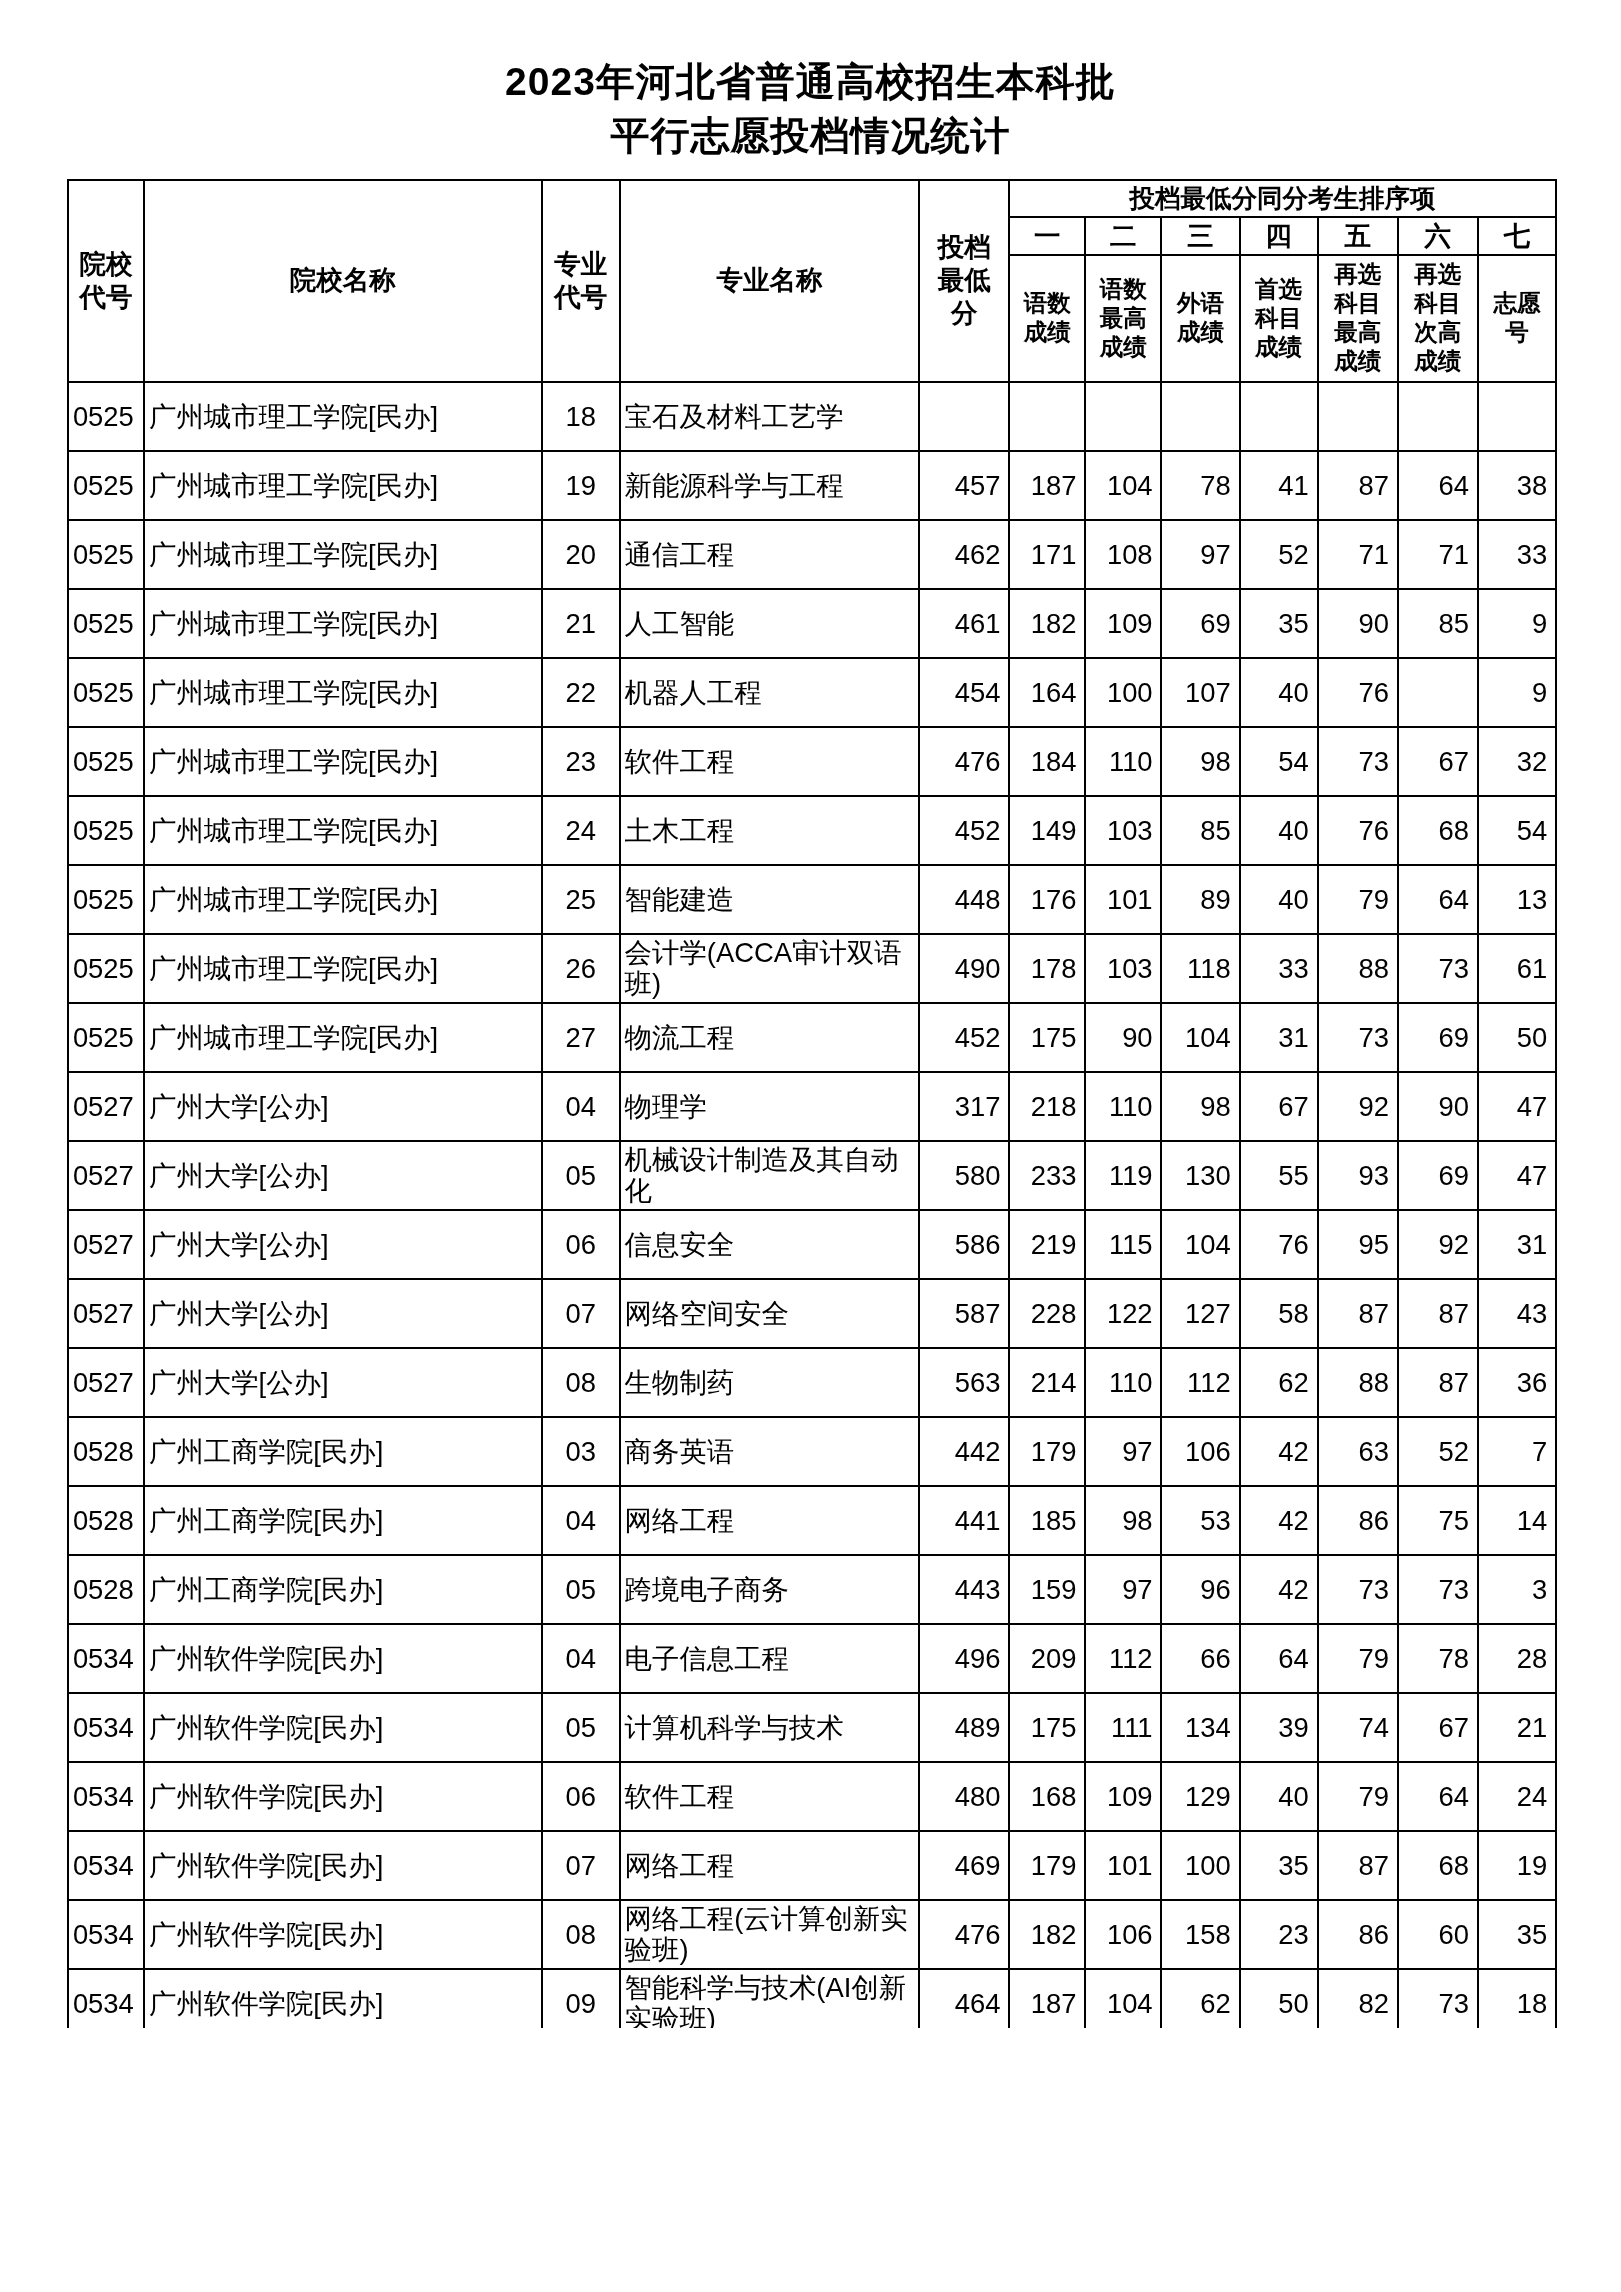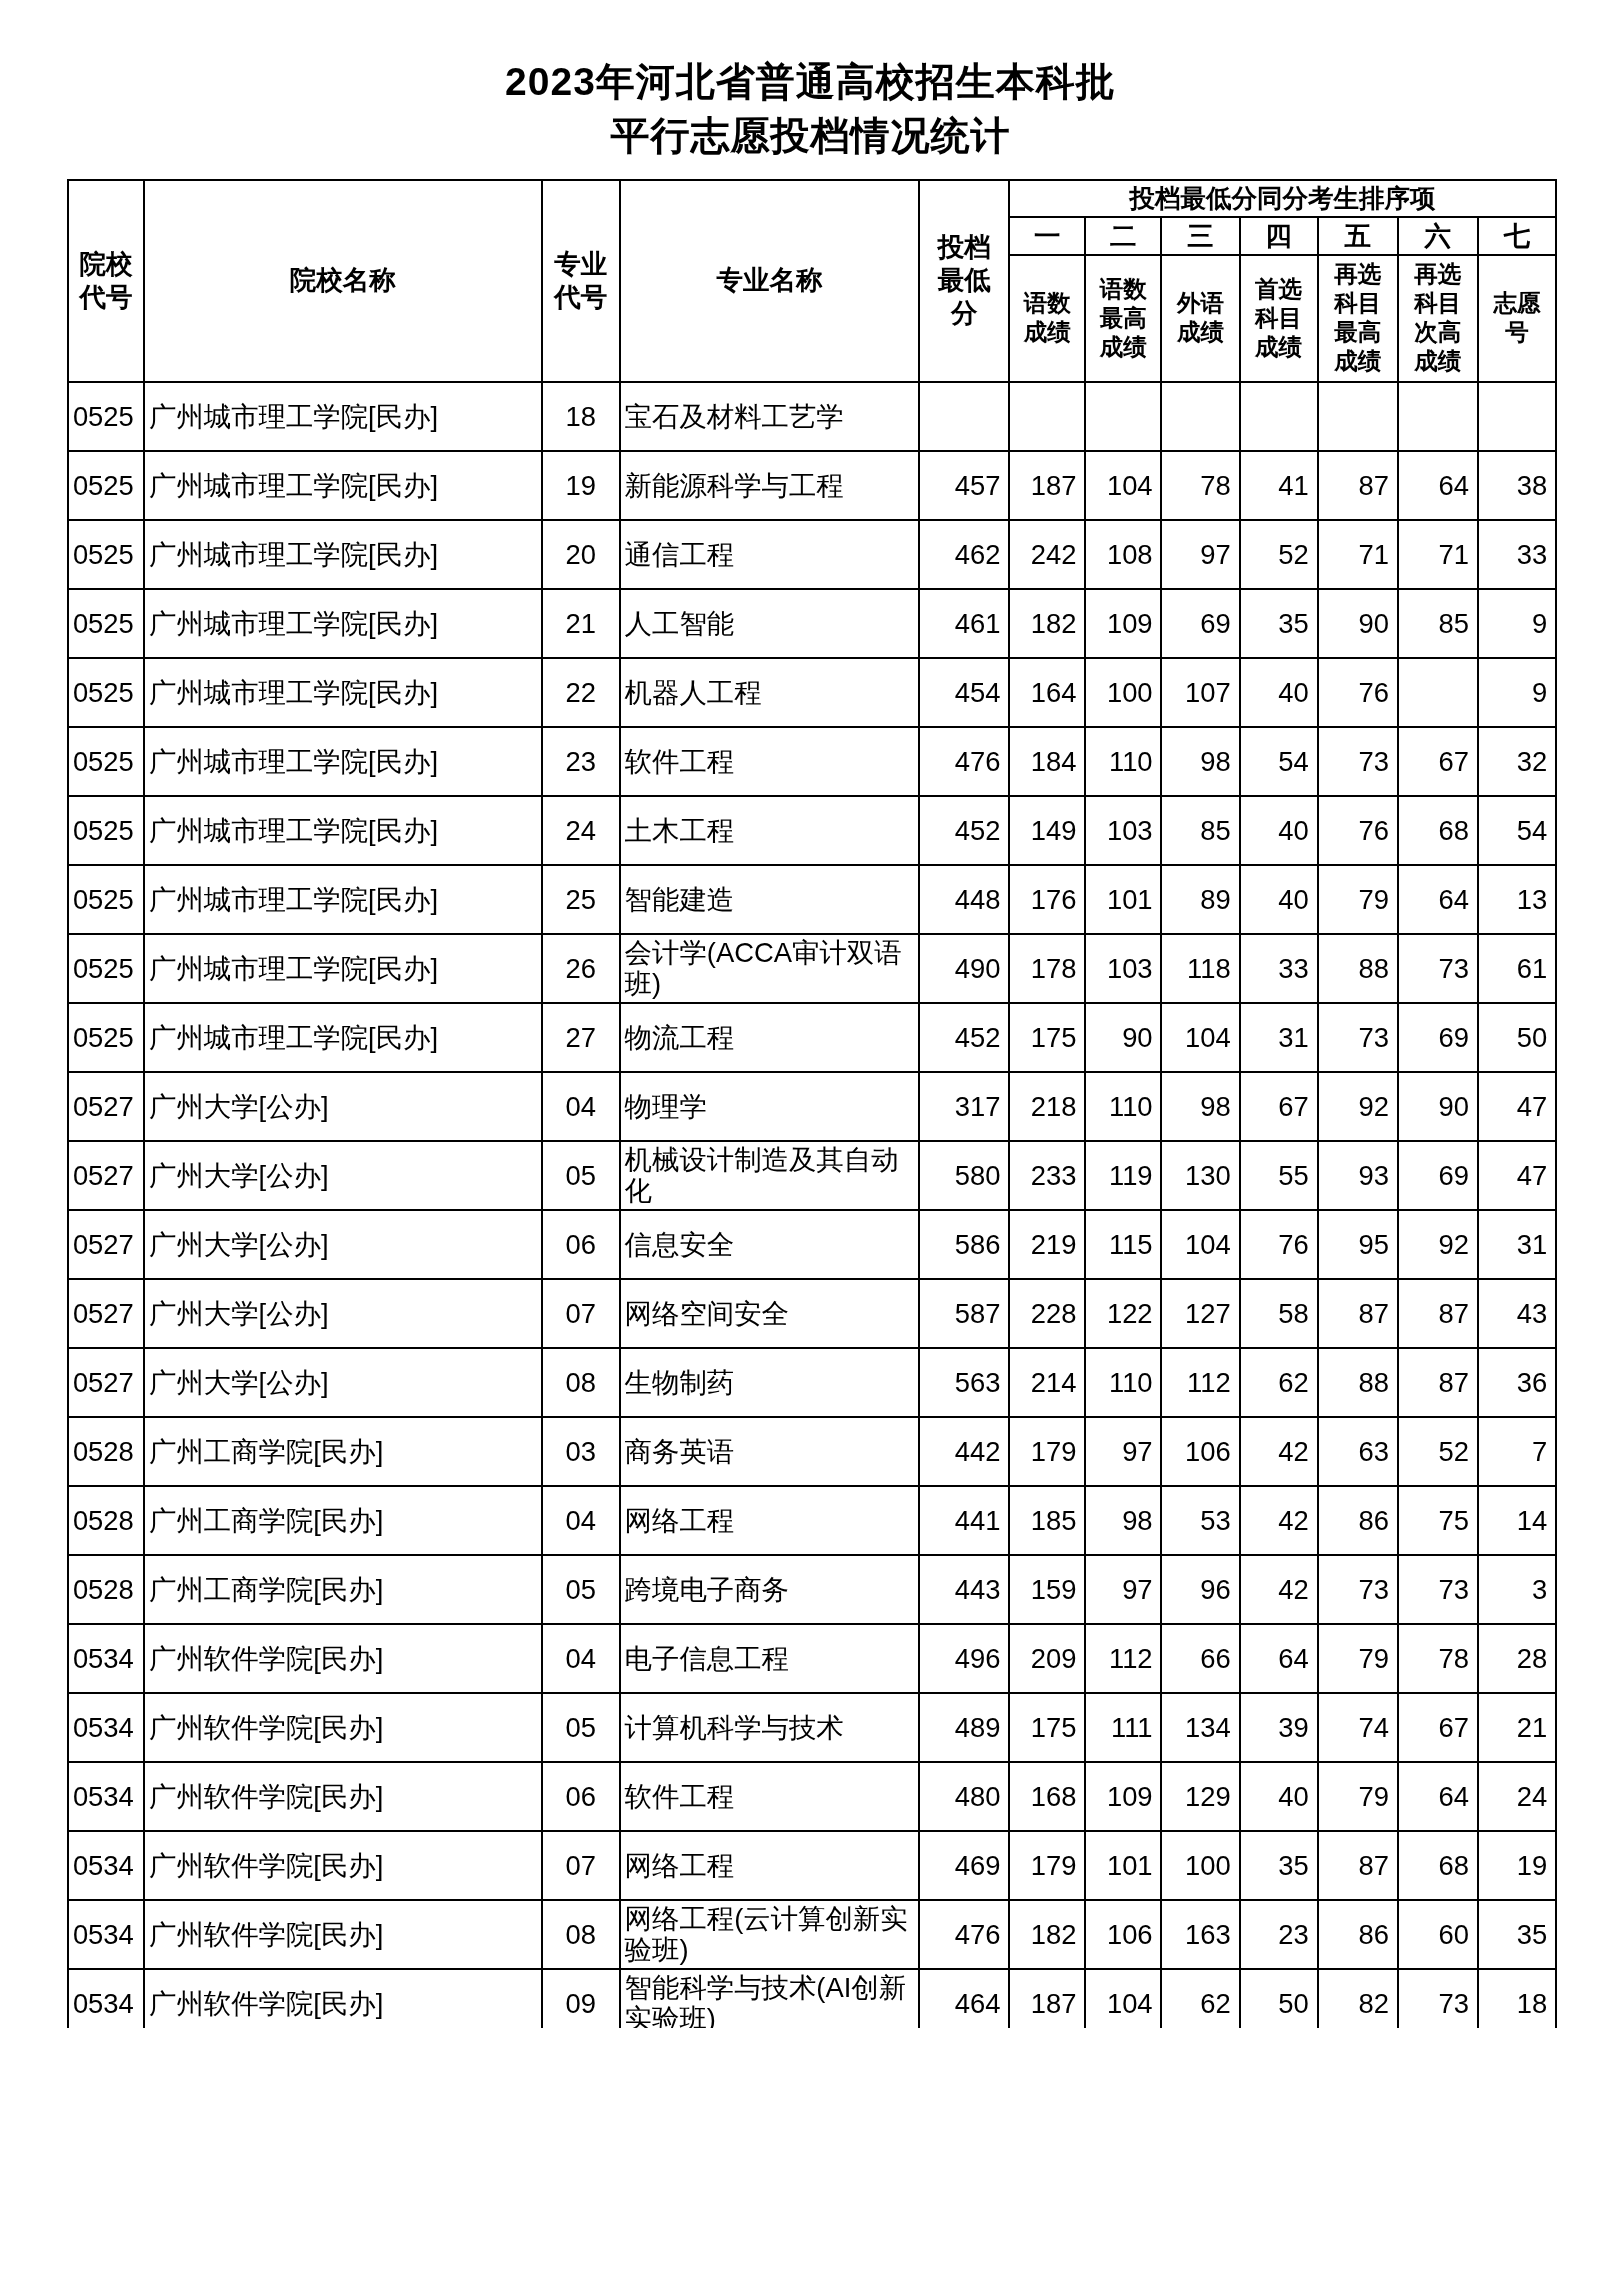--- a/index.html
+++ b/index.html
@@ -132,21 +132,21 @@
           <td class="r">87</td>
           <td class="r">64</td>
           <td class="r">38</td>
         </tr>
         <tr>
           <td class="l">0525</td>
           <td class="l">广州城市理工学院[民办]</td>
           <td class="c">20</td>
           <td class="l">通信工程</td>
           <td class="r">462</td>
-          <td class="r">242</td>
+          <td class="r">171</td>
           <td class="r">108</td>
           <td class="r">97</td>
           <td class="r">52</td>
           <td class="r">71</td>
           <td class="r">71</td>
           <td class="r">33</td>
         </tr>
         <tr>
           <td class="l">0525</td>
           <td class="l">广州城市理工学院[民办]</td>
@@ -414,21 +414,21 @@
           <td class="r">19</td>
         </tr>
         <tr>
           <td class="l">0534</td>
           <td class="l">广州软件学院[民办]</td>
           <td class="c">08</td>
           <td class="l">网络工程(云计算创新实验班)</td>
           <td class="r">476</td>
           <td class="r">182</td>
           <td class="r">106</td>
-          <td class="r">163</td>
+          <td class="r">158</td>
           <td class="r">23</td>
           <td class="r">86</td>
           <td class="r">60</td>
           <td class="r">35</td>
         </tr>
         <tr>
           <td class="l">0534</td>
           <td class="l">广州软件学院[民办]</td>
           <td class="c">09</td>
           <td class="l">智能科学与技术(AI创新实验班)</td>

